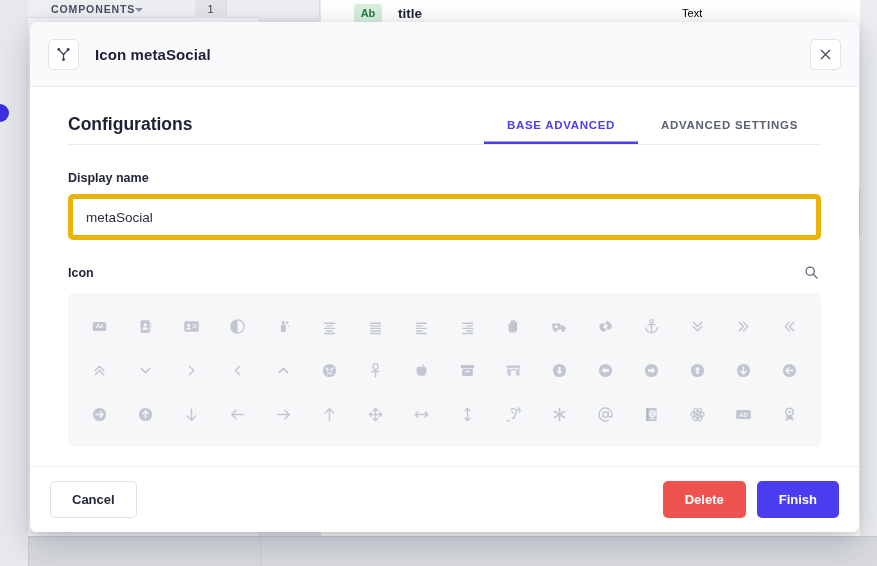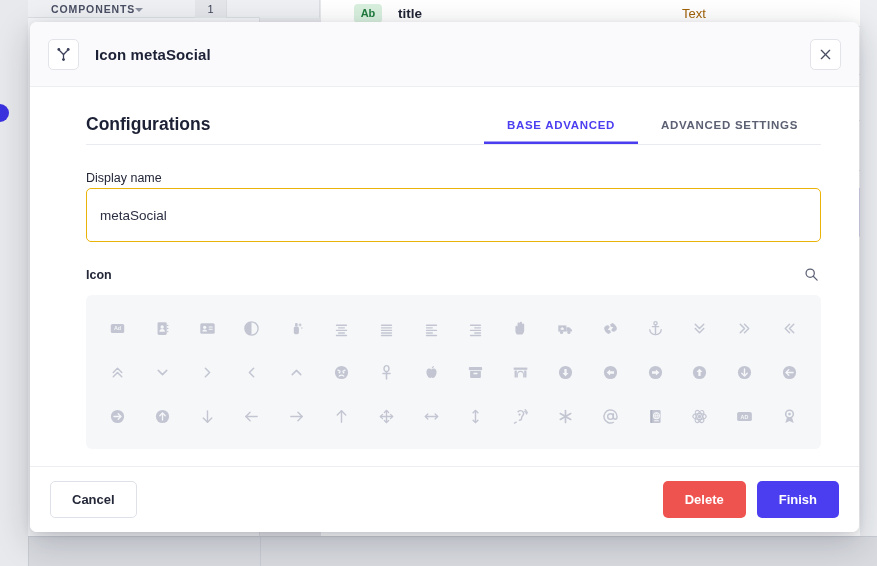--- a/index.html
+++ b/index.html
@@ -46,21 +46,21 @@
   .bg-row-top {
     position: absolute; left: 321px; top: 0; right: 2px; height: 26px;
     background: #fff; display: flex; align-items: center;
   }
   .ab-chip {
     margin-left: 33px; width: 28px; height: 19px; border-radius: 4px;
     background: #d9f0de; color: #1f7a3d; font-size: 11px; font-weight: 700;
     display: flex; align-items: center; justify-content: center;
   }
   .bg-title { margin-left: 16px; font-size: 13.5px; font-weight: 700; color: #1f2333; }
-  .bg-type  { margin-left: 260px; font-size: 13px; color: #a16207; }
+  .bg-type  { margin-left: 260px; font-size: 11px; color: #000000; }
   .bg-line {
     position: absolute; left: 321px; right: 17px; height: 1px; background: #e7e9ee;
   }
   .bg-hl-row {
     position: absolute; left: 321px; right: 17px; top: 188px; height: 48px;
     background: #dcdcf2;
   }
   .bg-blue-dot {
     position: absolute; left: -9px; top: 104px; width: 18px; height: 18px;
     border-radius: 50%; background: #3b32e0;
@@ -94,39 +94,39 @@
   .hdr-title {
     margin-left: 16px; font-size: 15px; font-weight: 700; color: #1d2136;
     letter-spacing: .1px;
   }
   .hdr-close {
     margin-left: auto; width: 31px; height: 31px; border: 1px solid #e2e4ea;
     border-radius: 5px; background: #fff; display: flex; align-items: center;
     justify-content: center; cursor: pointer;
   }
 
-  .modal-body { flex: 1 1 auto; padding: 26px 38px 0 56px; position: relative; }
+  .modal-body { flex: 1 1 auto; padding: 26px 38px 0 38px; position: relative; }
 
   .sec-row { display: flex; align-items: flex-end; justify-content: space-between; }
   .sec-title { font-size: 17.5px; font-weight: 700; color: #1d2136; padding-bottom: 9px; }
   .tabs { display: flex; gap: 0; }
   .tab {
     font-size: 11.5px; font-weight: 700; letter-spacing: .7px; color: #5c6073;
     padding: 6px 23px 13px 23px; cursor: pointer; white-space: nowrap;
   }
   .tab.active { color: #4b3ef0; box-shadow: inset 0 -2.5px 0 0 #4b3ef0; }
   .sec-divider { height: 1px; background: #e9ebf0; margin-top: 0; }
 
   .fields { display: flex; gap: 17px; margin-top: 26px; }
   .field { flex: 1 1 0; }
   .field-label {
-    font-size: 12.5px; font-weight: 400; color: #232738; margin-bottom: 3px;
+    font-size: 12.5px; font-weight: 700; color: #232738; margin-bottom: 9px;
   }
   .field-input {
-    height: 54px; border: 1px solid #eab308; border-radius: 5px; background: #fff;
+    height: 46px; border: 5px solid #eab308; border-radius: 5px; background: #fff;
     display: flex; align-items: center; padding: 0 13px;
     font-size: 13.5px; color: #2b2f41;
   }
   .field-input.select { justify-content: space-between; padding-right: 11px; }
   .sel-ctrls { display: flex; align-items: center; gap: 13px; }
   .sel-clear { cursor: pointer; display: flex; }
   .sel-caret {
     width: 0; height: 0; border-left: 4.5px solid transparent;
     border-right: 4.5px solid transparent; border-top: 5px solid #6e7386; cursor: pointer;
   }

